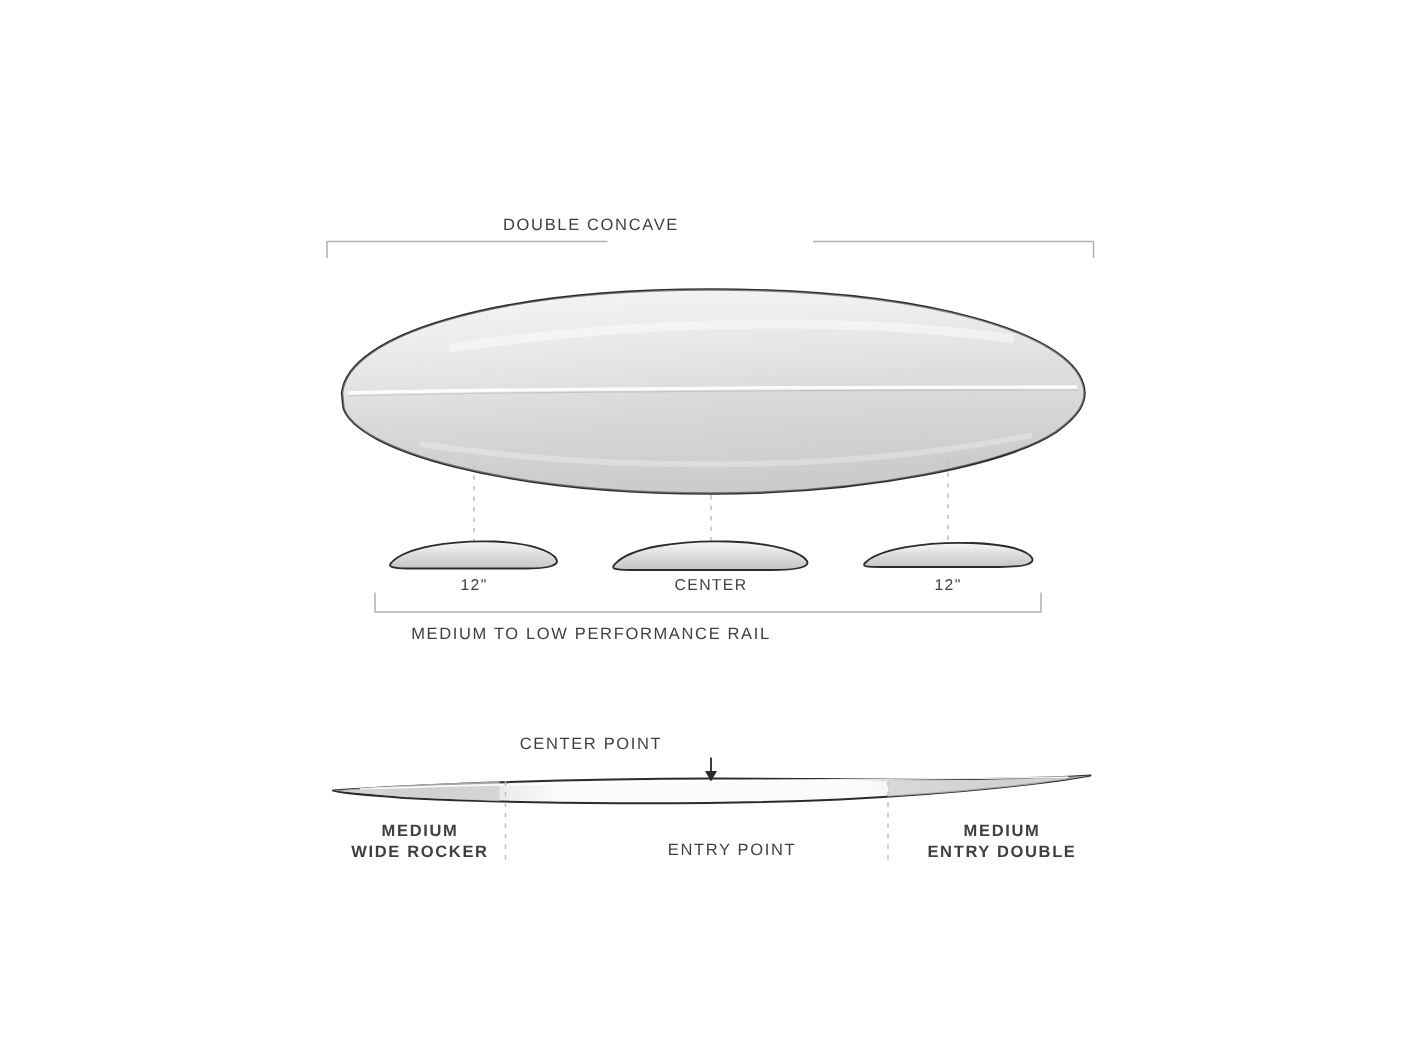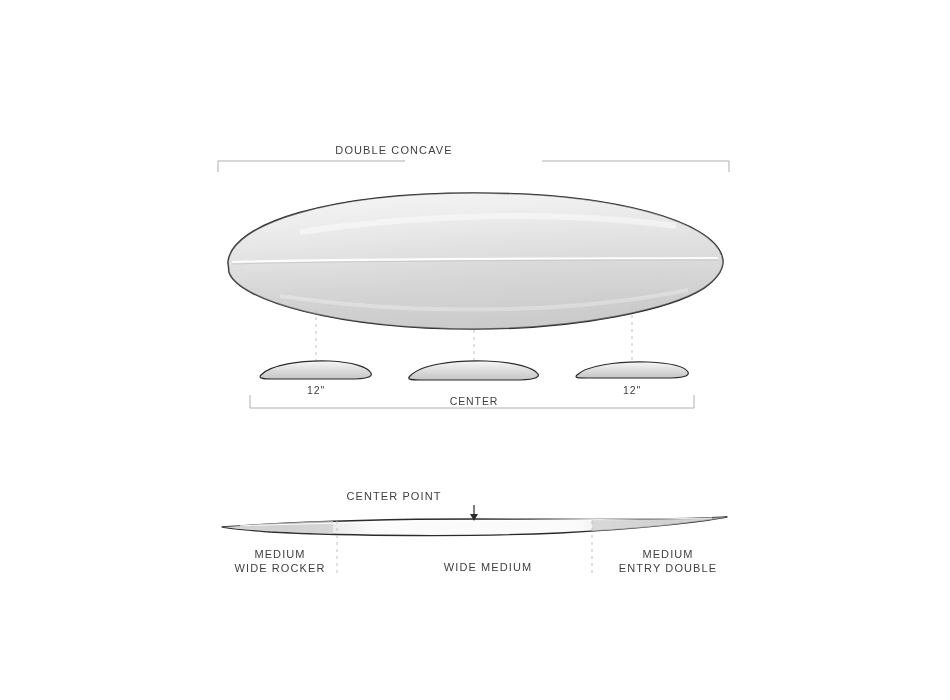--- a/index.html
+++ b/index.html
@@ -27,20 +27,21 @@
     white-space: nowrap;
     text-align: center;
     font-weight: 400;
   }
   .label.small {
     font-size: 10.5px;
     letter-spacing: 0.9px;
   }
   .label.two-line {
     line-height: 14px;
+    font-weight: bold;
   }
   svg {
     position: absolute;
     top: 0;
     left: 0;
     display: block;
   }
 </style>
 </head>
 <body>
@@ -145,32 +146,33 @@
     <g>
       <path d="M 474,505 L 474,517" stroke="#2b2b2b" stroke-width="1.2" fill="none"></path>
       <path d="M 470,514 L 474,521 L 478,514 Z" fill="#2b2b2b" stroke="none"></path>
     </g>
   </svg>
 
   <div class="label" style="left:0; right:0; top:144px;">DOUBLE CONCAVE</div>
 
   <div class="label small" style="left:256px; width:120px; top:384px;">12"</div>
 
-  <div class="label small" style="left:414px; width:120px; top:395px;text-align:center;">CENTER</div>
+  <div class="label small" style="left:414px; width:120px; top:384px;text-align:center;">CENTER</div>
 
   <div class="label small" style="left:572px; width:120px; top:384px;">12"</div>
 
+  <div class="label" style="left:0; right:0; top:417px;">MEDIUM TO LOW PERFORMANCE RAIL</div>
 
   <div class="label" style="left:0; right:0; top:490px;">CENTER POINT</div>
 
   <div class="label two-line" style="left:220px; width:120px; top:547px;">
     <div>MEDIUM</div>
     <div>WIDE ROCKER</div>
   </div>
 
-  <div class="label" style="left:425px; width:126px; top:561px;">WIDE MEDIUM</div>
+  <div class="label" style="left:425px; width:126px; top:561px;">ENTRY POINT</div>
 
   <div class="label two-line" style="left:606px; width:124px; top:547px;">
     <div>MEDIUM</div>
     <div>ENTRY DOUBLE</div>
   </div>
 
 </div>
 
 </body></html>

